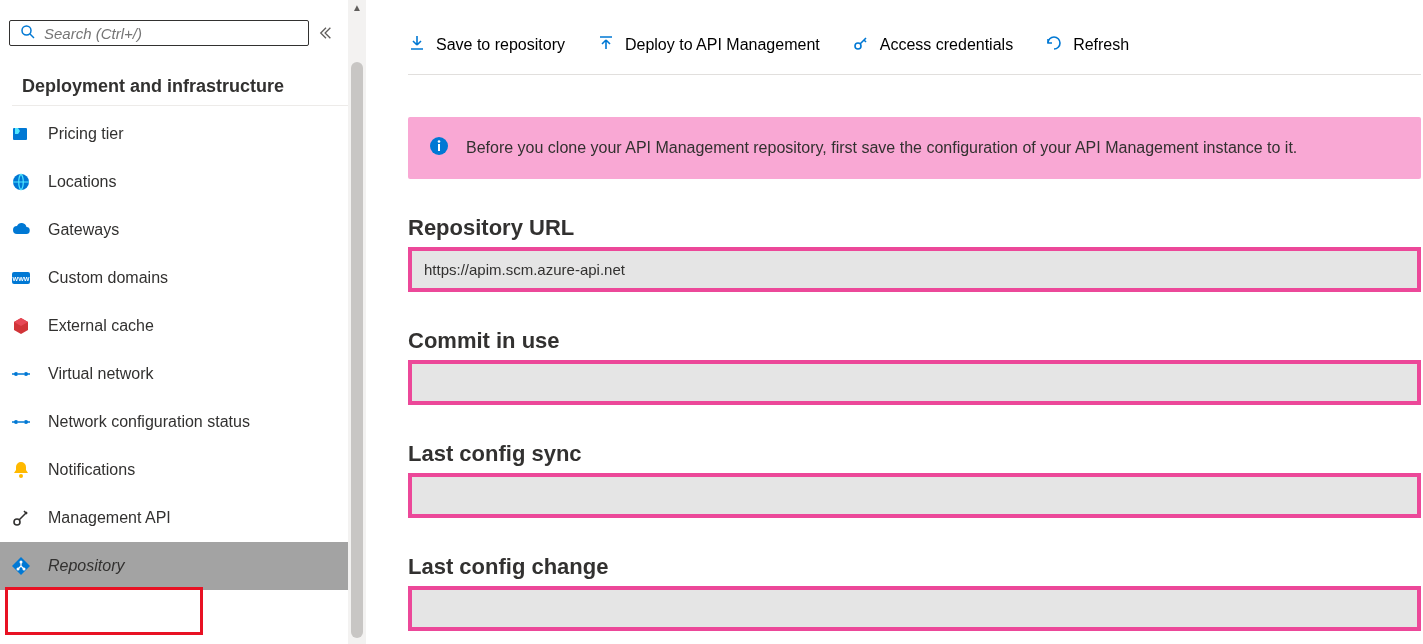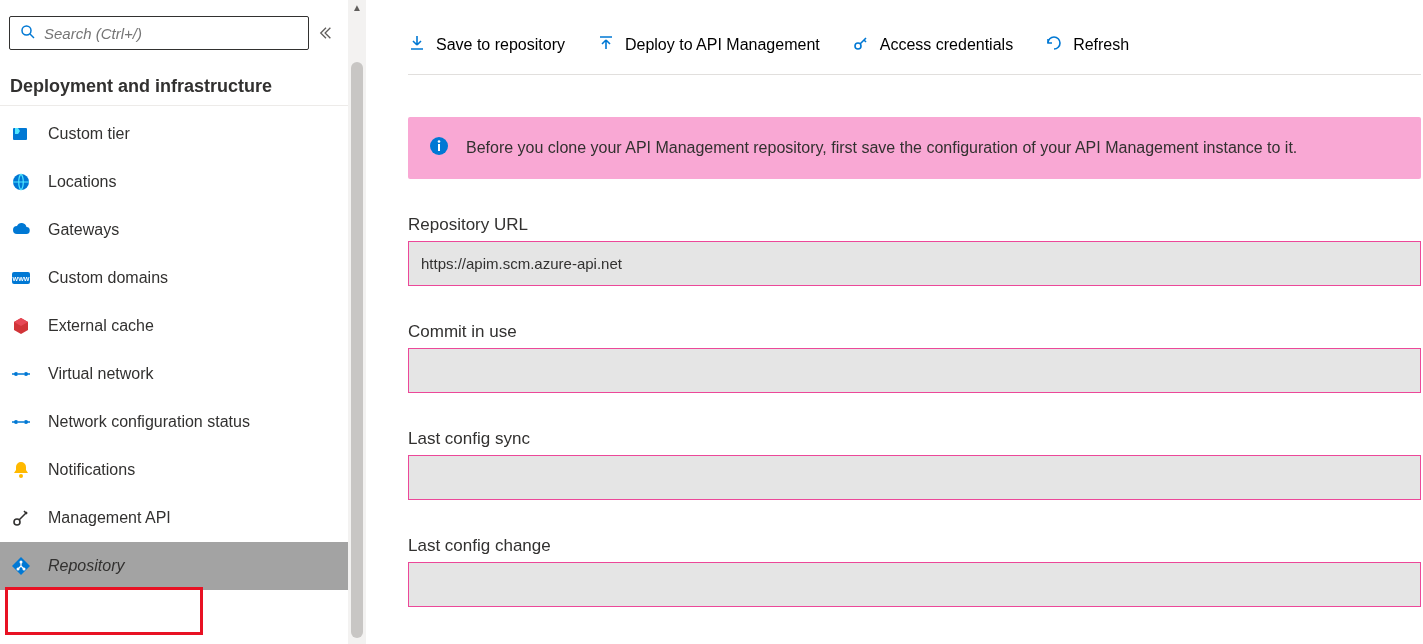--- a/index.html
+++ b/index.html
@@ -3,27 +3,27 @@
   <meta charset="utf-8">
   <style>
     * { box-sizing: border-box; margin: 0; padding: 0; }
     html, body { width: 1423px; height: 644px; font-family: "Segoe UI", Arial, sans-serif; font-size: 14px; color: #323130; background: #fff; overflow: hidden; }
 
     .layout { display: flex; width: 100%; height: 100%; }
 
     
     .sidebar { width: 348px; height: 100%; display: flex; flex-direction: column; }
     .search-wrap { padding: 14px 9px 10px 9px; display: flex; align-items: center; }
-    .search-box { flex: 1; height: 34px; border: 1.5px solid #323130; border-radius: 2px; display: flex; align-items: center; padding: 0 10px; background: #fff; }
+    .search-box { flex: 1; height: 26px; border: 1.5px solid #323130; border-radius: 2px; display: flex; align-items: center; padding: 0 10px; background: #fff; }
     .search-box svg { width: 16px; height: 16px; margin-right: 8px; flex: none; }
     .search-input { border: none; outline: none; flex: 1; font-size: 15px; color: #605e5c; background: transparent; font-style: italic; }
     .collapse-btn { width: 26px; height: 38px; display: flex; align-items: center; justify-content: center; color: #605e5c; cursor: pointer; margin-left: 4px; }
     .collapse-btn svg { width: 14px; height: 14px; }
 
-    .section-header { font-size: 18px; font-weight: 600; padding: 14px 14px 8px 10px; border-bottom: 1px solid #edebe9; margin: 0 0 4px 0; }
+    .section-header { font-size: 18px; font-weight: 600; padding: 14px 14px 8px 10px; border-bottom: 1px solid #edebe9; margin: 0 0 4px 12px; }
 
     .menu { list-style: none; }
     .menu-item { display: flex; align-items: center; height: 48px; padding: 0 14px 0 10px; font-size: 16px; cursor: pointer; }
     .menu-item.selected { background: #a3a3a3; font-style: italic; }
     .menu-icon { width: 22px; height: 22px; margin-right: 16px; display: flex; align-items: center; justify-content: center; flex: none; }
     .menu-icon svg { width: 22px; height: 22px; }
     .menu-label { color: #323130; }
 
     .highlight-box { border: 3px solid #e81123; position: absolute; left: 5px; top: 587px; width: 198px; height: 48px; pointer-events: none; }
 
@@ -36,22 +36,22 @@
     .main { flex: 1; padding: 0 2px 0 42px; position: relative; }
     .toolbar { display: flex; align-items: center; gap: 32px; padding: 14px 0 18px 0; border-bottom: 1px solid #e1dfdd; }
     .tool-btn { display: flex; align-items: center; gap: 10px; font-size: 16px; color: #000000; cursor: pointer; margin-top: 20px; }
     .tool-btn svg { width: 18px; height: 18px; }
     .tool-icon-blue { color: #0078d4; }
 
     .info-banner { margin-top: 42px; background: #f9a8d4; border-radius: 2px; padding: 18px 20px; display: flex; align-items: center; gap: 16px; font-size: 16px; }
     .info-banner svg { width: 22px; height: 22px; flex: none; }
 
     .field { margin-top: 36px; }
-    .field-label { font-size: 17px; font-weight: 400; margin-bottom: 6px; }
-    .field-input { width: 100%; height: 45px; background: #e5e5e5; border: 1px solid #ec4899; padding: 16px 12px; font-size: 15px; color: #323130; }
+    .field-label { font-size: 22px; font-weight: 700; margin-bottom: 6px; }
+    .field-input { width: 100%; height: 45px; background: #e5e5e5; border: 4px solid #ec4899; padding: 16px 12px; font-size: 15px; color: #323130; }
     .field-input:disabled { color: #323130; }
   </style>
 </head>
 <body>
 
 <div class="layout">
 
   <aside class="sidebar">
 
     <div class="search-wrap">
@@ -76,21 +76,21 @@
     <ul class="menu">
 
       <li class="menu-item">
         <span class="menu-icon">
           <svg viewBox="0 0 22 22">
               <rect x="3" y="5" width="14" height="12" rx="1" fill="#0078d4"></rect>
               <circle cx="7" cy="9" r="1.6" fill="#fff"></circle>
               <path d="M5 5h3l2 3-2 3H5z" fill="#50e6ff"></path>
             </svg>
         </span>
-        <span class="menu-label">Custom tier</span>
+        <span class="menu-label">Pricing tier</span>
       </li>
 
       <li class="menu-item">
         <span class="menu-icon">
           <svg viewBox="0 0 22 22">
               <circle cx="11" cy="11" r="8" fill="#0078d4"></circle>
               <path d="M3 11h16M11 3c3 3 3 13 0 16M11 3c-3 3-3 13 0 16" fill="none" stroke="#50e6ff" stroke-width="1.2"></path>
             </svg>
         </span>
         <span class="menu-label">Locations</span>

